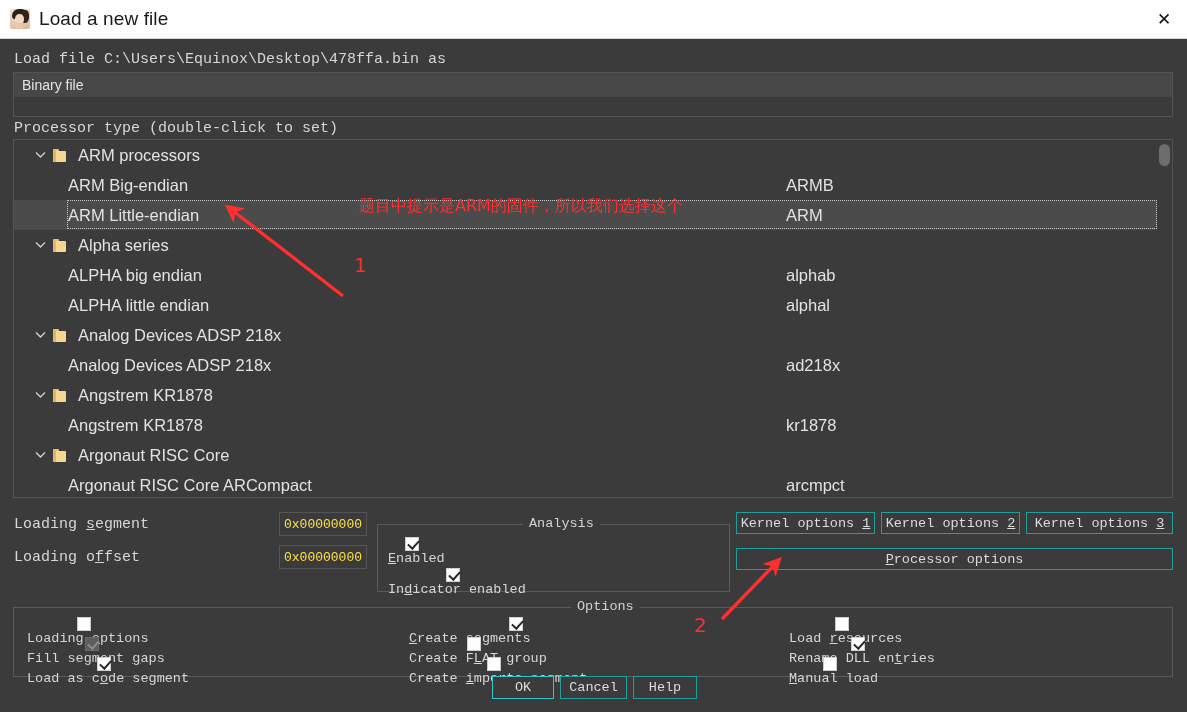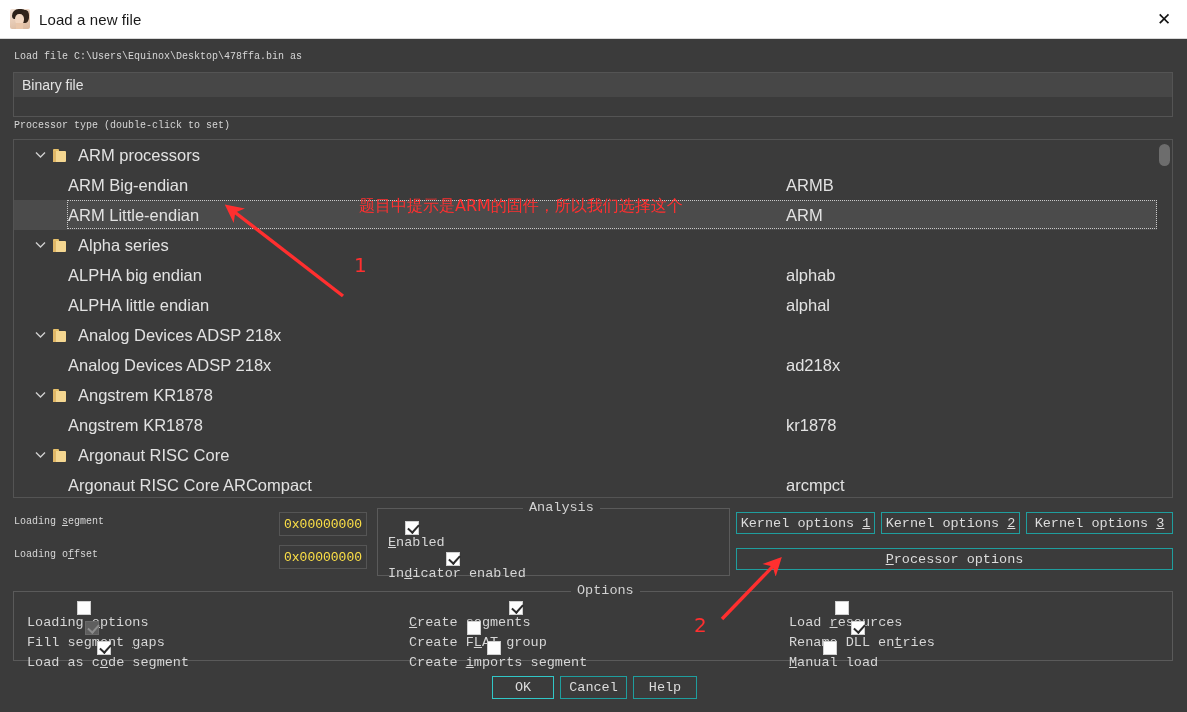--- a/index.html
+++ b/index.html
@@ -50,21 +50,21 @@
     width: 9px; height: 11px;
     background: #f1d6c0;
     border-radius: 45% 45% 50% 50%;
   }
   .title-icon .neck {
     position: absolute; left: 6px; top: 14px;
     width: 7px; height: 6px;
     background: #e9c7ab;
   }
   .title-text {
-    font-size: 15px;
+    font-size: 19px;
     color: #1a1a1a;
     letter-spacing: 0.1px;
   }
   .close-btn {
     position: absolute; right: 0; top: 0;
     width: 46px; height: 38px;
     display: flex; align-items: center; justify-content: center;
     color: #111;
     font-size: 17px;
     line-height: 1;
@@ -73,21 +73,21 @@
 
   
   .dialog {
     position: absolute; left: 0; top: 39px;
     width: 1187px; height: 673px;
     background: #3b3b3b;
   }
 
   .label-mono {
     font-family: "Liberation Mono", "DejaVu Sans Mono", monospace;
-    font-size: 10px;
+    font-size: 15px;
     color: #d6d6d6;
   }
   .u { text-decoration: underline; }
 
   .load-file-label {
     position: absolute; left: 14px; top: 12px;
     white-space: pre;
   }
 
   
@@ -202,20 +202,21 @@
     color: #fde047;
     font-family: "Liberation Mono","DejaVu Sans Mono",monospace;
     font-size: 13px;
     display: flex; align-items: center; justify-content: center;
   }
 
   
   .group {
     position: absolute;
     border: 1px solid #5a5a5a;
+    margin-top: 16px;
   }
   .group > .legend {
     position: absolute;
     top: -9px;
     background: #3b3b3b;
     padding: 0 6px;
     font-family: "Liberation Mono","DejaVu Sans Mono",monospace;
     font-size: 13.5px;
     color: #d2d2d2;
     white-space: pre;

